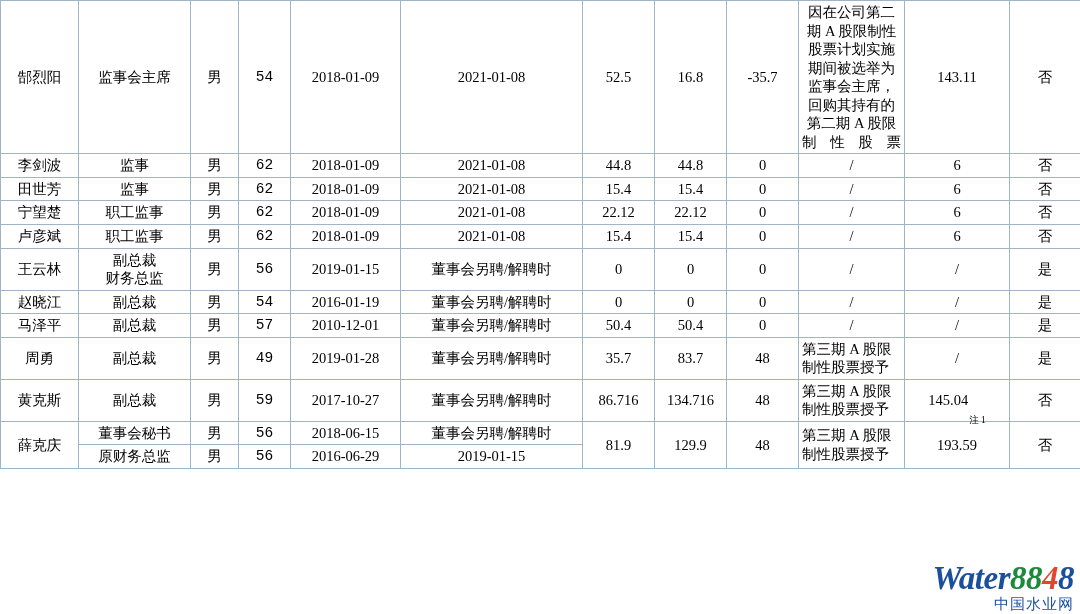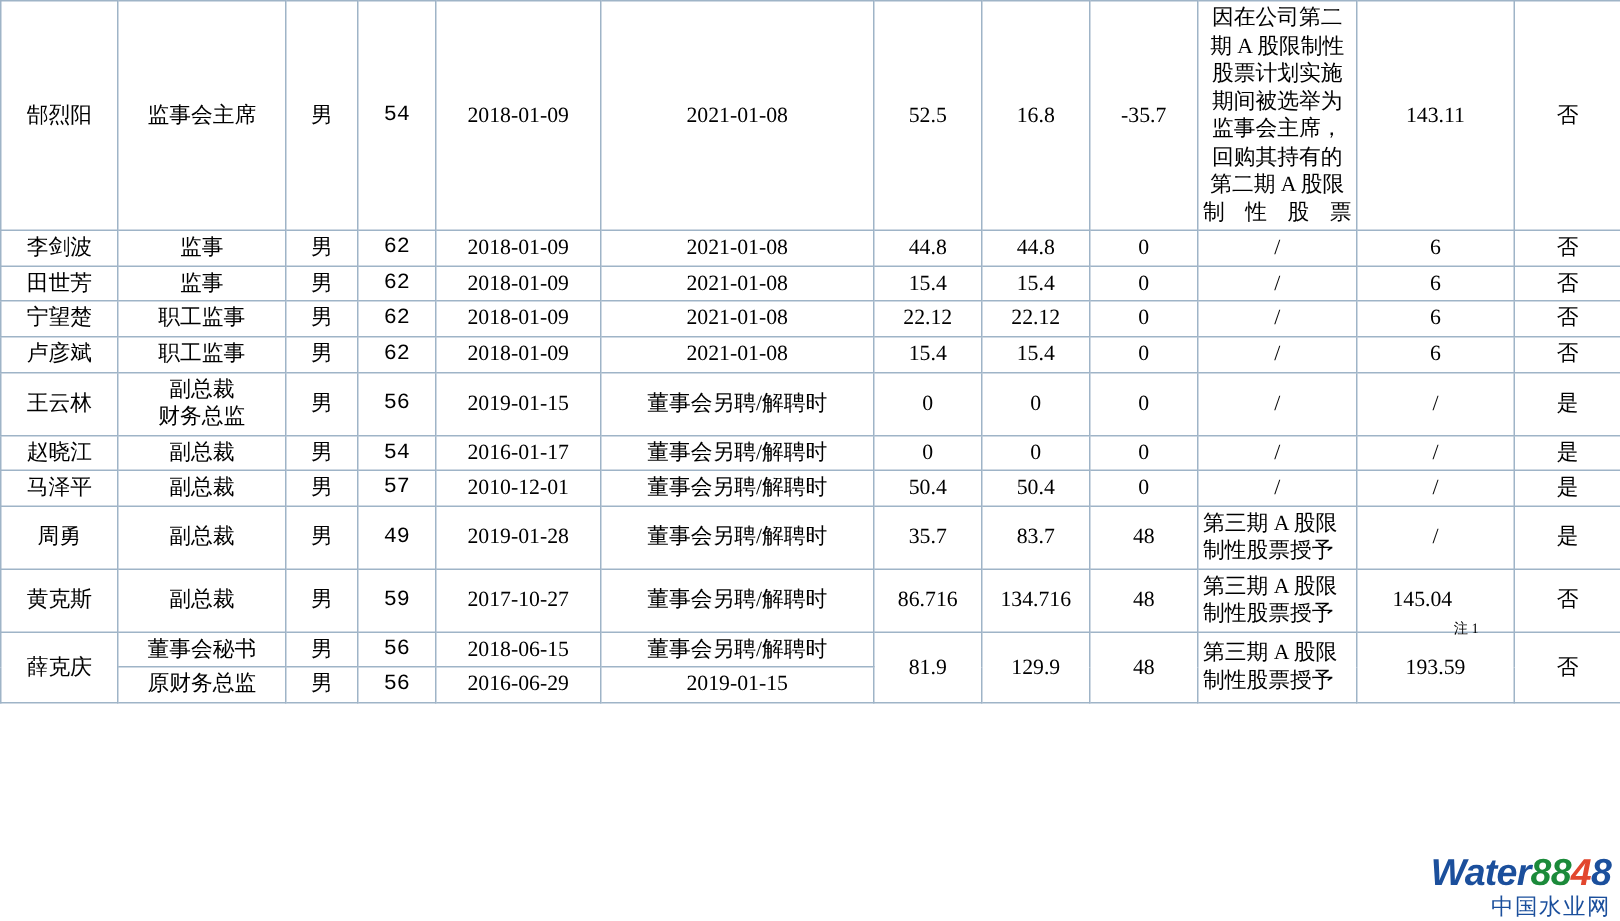--- a/index.html
+++ b/index.html
@@ -55,32 +55,32 @@
   
   .watermark {
     position: absolute;
     right: 6px;
     bottom: 2px;
     text-align: right;
     pointer-events: none;
     line-height: 1;
   }
   .wm-line1 {
-    font-family: Liberation Sans, sans-serif;
+    font-family: Liberation Serif, serif;
     font-weight: bold;
     font-style: italic;
-    font-size: 25px;
+    font-size: 33px;
     letter-spacing: -0.5px;
   }
   .wm-water { color: #1b4f9c; }
   .wm-num-a { color: #1b8a3a; }
   .wm-num-b { color: #e2462e; }
   .wm-num-c { color: #1b4f9c; }
   .wm-line2 {
-    font-family: Liberation Sans, sans-serif;
+    font-family: Liberation Serif, serif;
     font-size: 15px;
     color: #1b4f9c;
     letter-spacing: 1px;
     margin-top: 2px;
   }
 </style>
 </head>
 <body>
 
 <table class="exec-table">
@@ -177,21 +177,21 @@
       <td class="reason" style="text-align:center;text-align-last:center;">/</td>
       <td class="pay">/</td>
       <td class="related">是</td>
     </tr>
 
     <tr>
       <td class="name">赵晓江</td>
       <td class="position">副总裁</td>
       <td class="gender">男</td>
       <td class="age">54</td>
-      <td class="startdate">2016-01-17</td>
+      <td class="startdate">2016-01-19</td>
       <td class="enddate">董事会另聘/解聘时</td>
       <td class="begin">0</td>
       <td class="end">0</td>
       <td class="change">0</td>
       <td class="reason" style="text-align:center;text-align-last:center;">/</td>
       <td class="pay">/</td>
       <td class="related">是</td>
     </tr>
 
     <tr>

